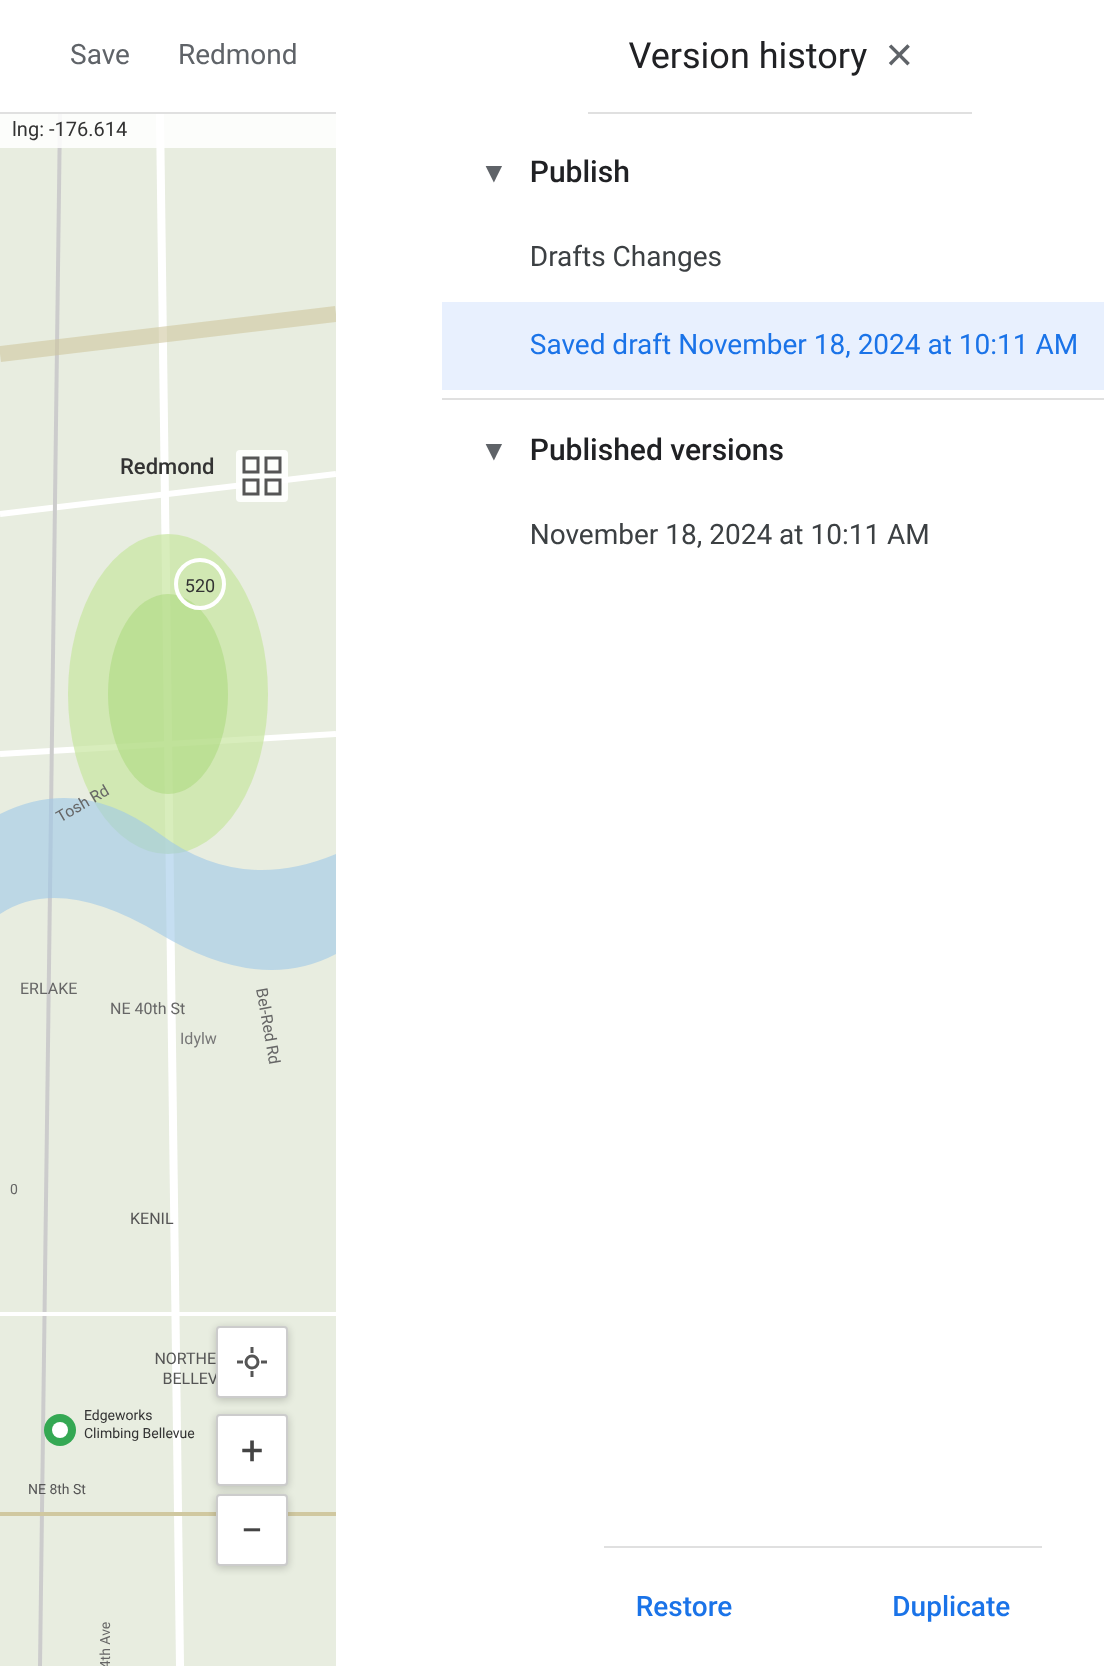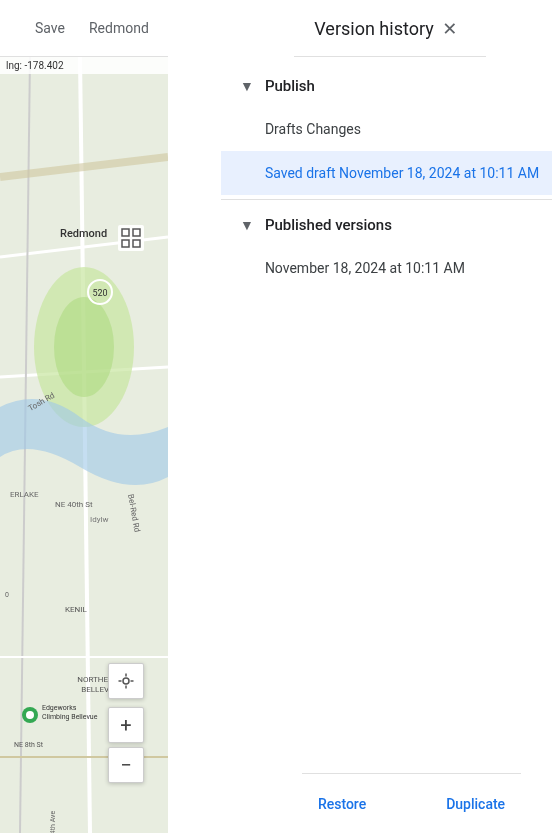--- a/index.html
+++ b/index.html
@@ -217,21 +217,21 @@
 <body>
 
 <div class="map-area">
 
   <div class="toolbar">
     <div class="toolbar-btn">Save</div>
     <div class="toolbar-btn">Redmond</div>
   </div>
 
   <div class="coords-bar">
-    <span>lng: -178.402</span>
+    <span>lng: -176.614</span>
   </div>
 
   <svg class="map-bg" viewBox="0 0 168 776" xmlns="http://www.w3.org/2000/svg">
 
     <rect width="168" height="776" fill="#e8ede0"></rect>
 
     <line x1="0" y1="200" x2="168" y2="180" stroke="#fff" stroke-width="3"></line>
     <line x1="0" y1="320" x2="168" y2="310" stroke="#fff" stroke-width="3"></line>
     <line x1="80" y1="0" x2="90" y2="776" stroke="#fff" stroke-width="4"></line>
     <line x1="30" y1="0" x2="20" y2="776" stroke="#ccc" stroke-width="2"></line>

